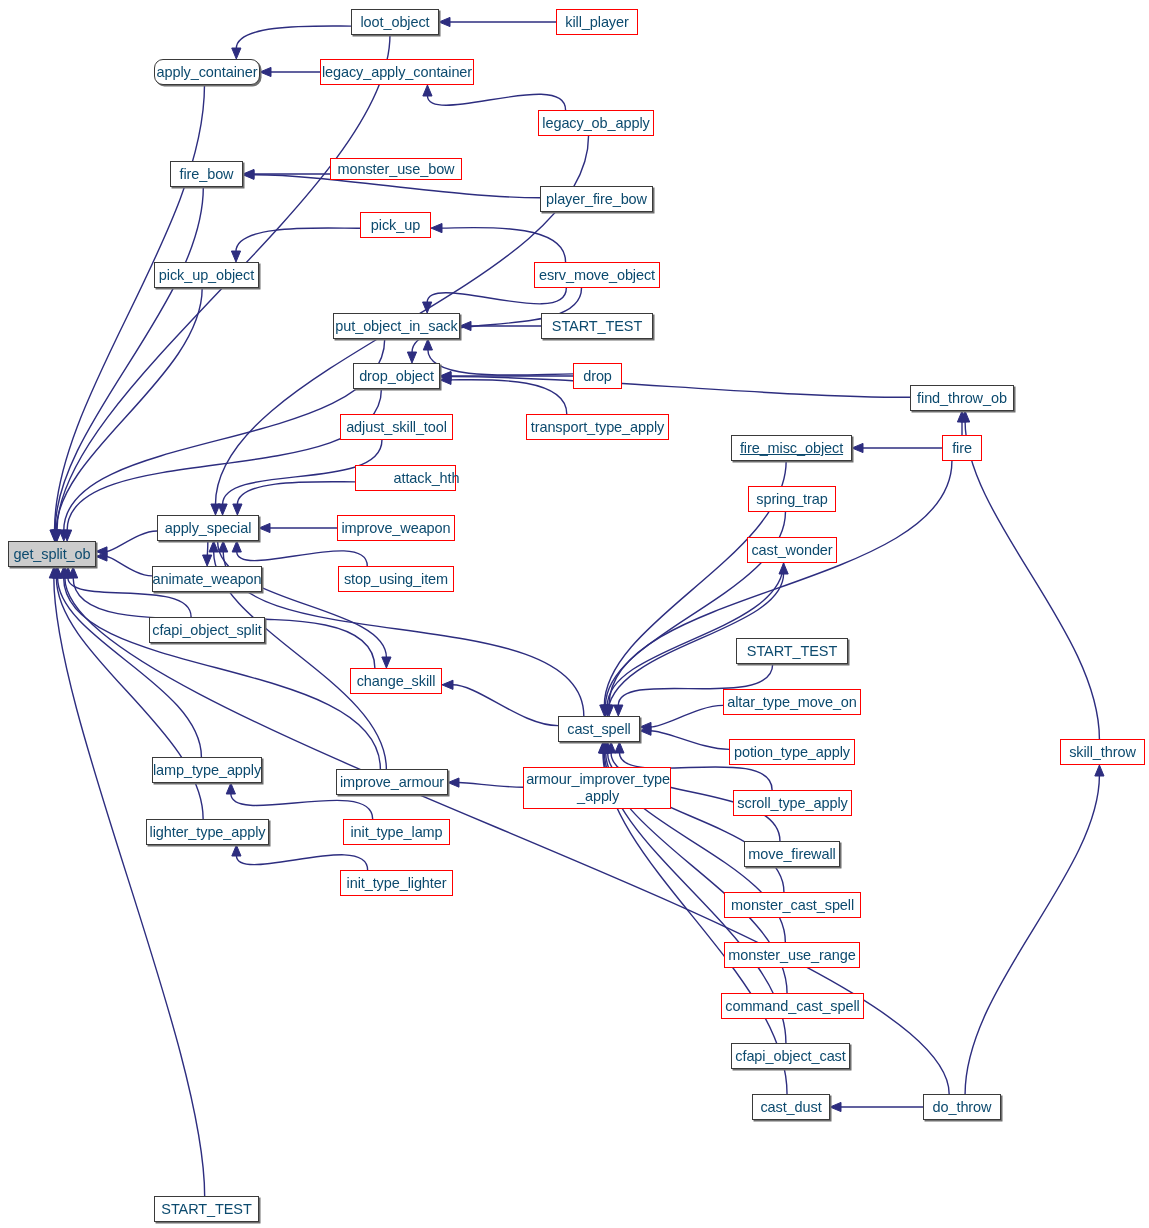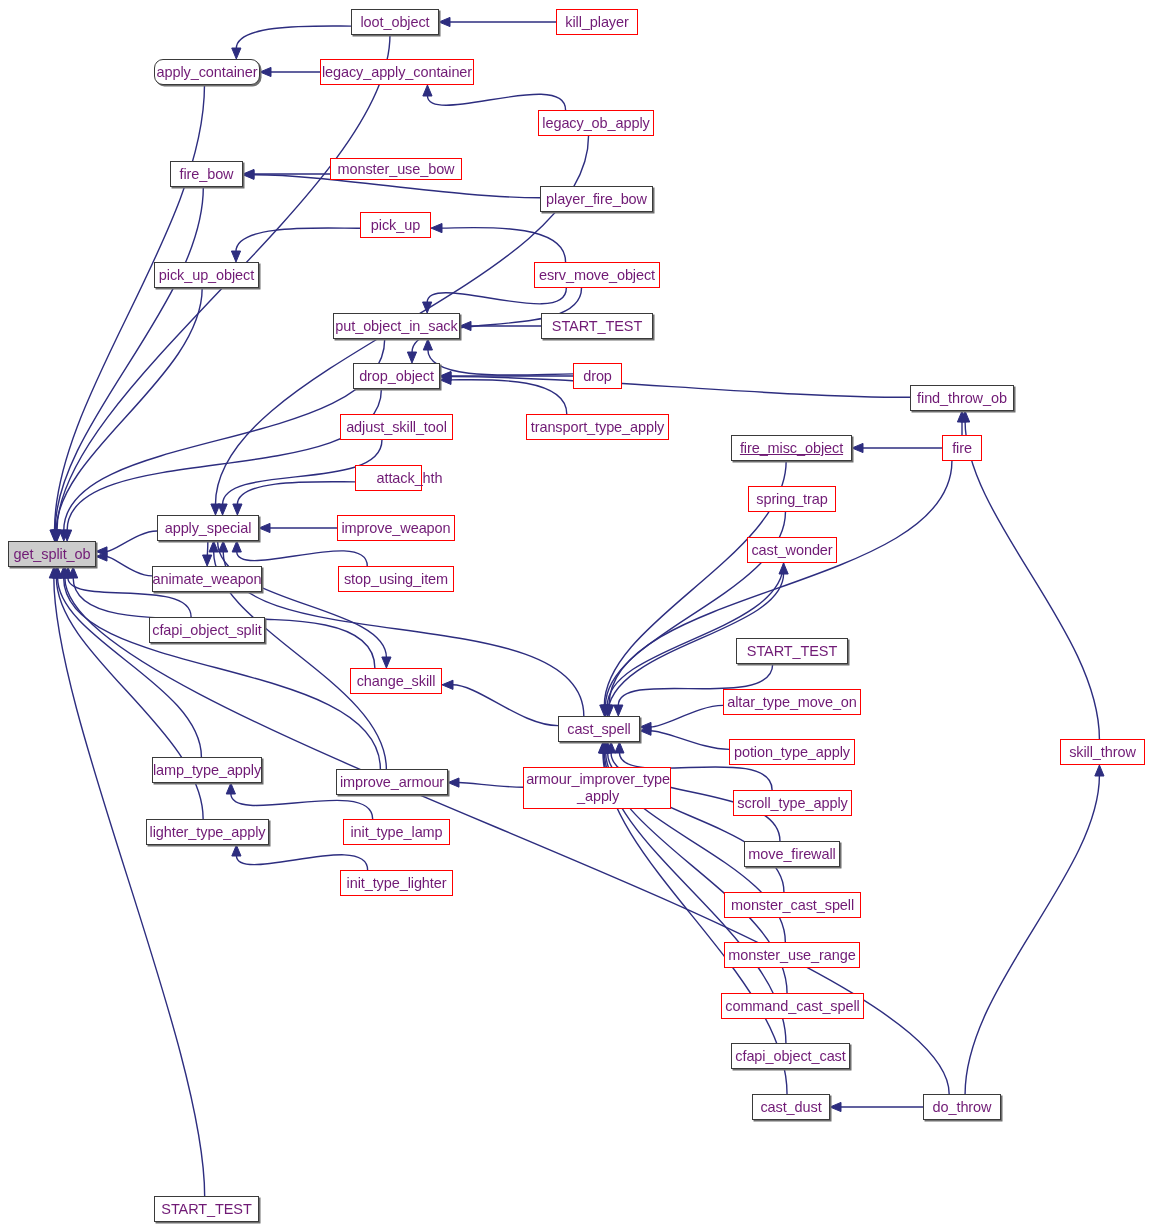--- a/index.html
+++ b/index.html
@@ -36,21 +36,21 @@
   .node {
     position: absolute;
     box-sizing: border-box;
     background: #ffffff;
     display: flex;
     align-items: center;
     justify-content: center;
     text-align: center;
     font-size: 14.5px;
     line-height: 1.12;
-    color: #701a75;
+    color: #0c4a6e;
     white-space: pre;
     letter-spacing: -0.1px;
   }
   .node.black {
     border: 1.4px solid #3a3a3a;
     box-shadow: 1.5px 1.5px 0 0 #6f6f6f;
   }
   .node.red {
     border: 1.4px solid #ff0000;
   }
@@ -213,21 +213,21 @@
       <div class="node red" style="left: 534px; top: 262px; width: 126px; height: 26px;"><span>esrv_move_object</span></div>
       <div class="node black" style="left: 333px; top: 313px; width: 127px; height: 26px;"><span>put_object_in_sack</span></div>
       <div class="node black" style="left: 541px; top: 313px; width: 112px; height: 26px;"><span>START_TEST</span></div>
       <div class="node black" style="left: 353px; top: 363px; width: 87px; height: 26px;"><span>drop_object</span></div>
       <div class="node red" style="left: 573px; top: 363px; width: 49px; height: 26px;"><span>drop</span></div>
       <div class="node red" style="left: 340px; top: 414px; width: 113px; height: 26px;"><span>adjust_skill_tool</span></div>
       <div class="node red" style="left: 526px; top: 414px; width: 143px; height: 26px;"><span>transport_type_apply</span></div>
       <div class="node black" style="left: 910px; top: 385px; width: 104px; height: 26px;"><span>find_throw_ob</span></div>
       <div class="node black" style="left: 731px; top: 435px; width: 121px; height: 26px; text-decoration: underline;"><span>fire_misc_object</span></div>
       <div class="node red" style="left: 942px; top: 435px; width: 40px; height: 26px;"><span>fire</span></div>
-      <div class="node red" style="left: 355px; top: 465px; width: 67px; height: 26px; padding-left: 42px;"><span>attack_hth</span></div>
+      <div class="node red" style="left: 355px; top: 465px; width: 101px; height: 26px; padding-left: 42px;"><span>attack_hth</span></div>
       <div class="node red" style="left: 748px; top: 486px; width: 88px; height: 26px;"><span>spring_trap</span></div>
       <div class="node black" style="left: 157px; top: 515px; width: 102px; height: 26px;"><span>apply_special</span></div>
       <div class="node red" style="left: 337px; top: 515px; width: 118px; height: 26px;"><span>improve_weapon</span></div>
       <div class="node red" style="left: 747px; top: 537px; width: 90px; height: 26px;"><span>cast_wonder</span></div>
       <div class="node black" style="left: 152px; top: 566px; width: 110px; height: 26px;"><span>animate_weapon</span></div>
       <div class="node red" style="left: 338px; top: 566px; width: 116px; height: 26px;"><span>stop_using_item</span></div>
       <div class="node black" style="left: 149px; top: 617px; width: 116px; height: 26px;"><span>cfapi_object_split</span></div>
       <div class="node black" style="left: 736px; top: 638px; width: 112px; height: 26px;"><span>START_TEST</span></div>
       <div class="node red" style="left: 350px; top: 668px; width: 92px; height: 26px;"><span>change_skill</span></div>
       <div class="node red" style="left: 723px; top: 689px; width: 138px; height: 26px;"><span>altar_type_move_on</span></div>

